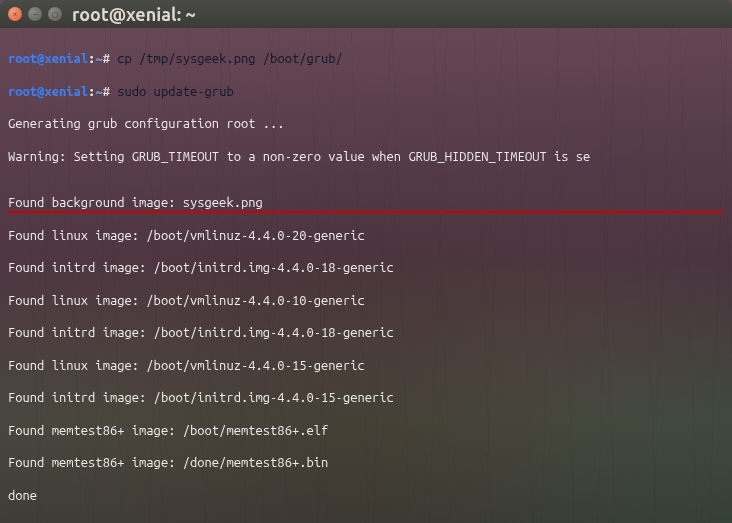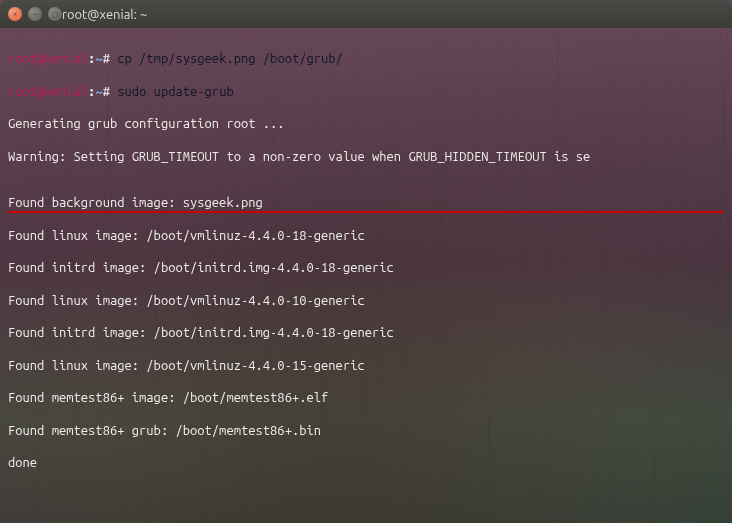--- a/index.html
+++ b/index.html
@@ -59,33 +59,34 @@
       justify-content: center;
       font-size: 9px;
       color: rgba(0,0,0,0.5);
     }
     .btn-close { background: radial-gradient(circle at 30% 30%, #f29d82, #e55f34); }
     .btn-min { background: radial-gradient(circle at 30% 30%, #8a8986, #5f5e5a); }
     .btn-max { background: radial-gradient(circle at 30% 30%, #8a8986, #5f5e5a); }
     .title {
       color: #dfdbd2;
       font-family: "Ubuntu", sans-serif;
-      font-size: 13px;
-      font-weight: normal;
+      font-size: 18px;
+      font-weight: bold;
+      margin-left: 10px;
     }
     .terminal {
       position: relative;
       z-index: 5;
       padding: 6px 8px;
       color: #eeeeec;
       line-height: 1.25;
       white-space: pre;
       font-family: "Ubuntu Mono", "DejaVu Sans Mono", monospace;
     }
-    .prompt-user { color: #be185d; font-weight: normal; }
+    .prompt-user { color: #3b82f6; font-weight: bold; }
     .prompt-sep { color: #eeeeec; font-weight: bold; }
     .prompt-path { color: #729fcf; font-weight: bold; }
     .prompt-hash { color: #eeeeec; }
     .cmd { color: #0f172a; text-align: center; }
     .underline {
       position: relative;
       margin-top: 14px;
     }
     .underline::after {
       content: "";
@@ -111,22 +112,23 @@
   </div>
   <div class="title">root@xenial: ~</div>
 </div>
 
 <div class="terminal">
 <span class="line"><span class="prompt-user">root@xenial</span><span class="prompt-sep">:</span><span class="prompt-path">~</span><span class="prompt-hash">#</span> <span class="cmd">cp /tmp/sysgeek.png /boot/grub/</span></span>
 <span class="line"><span class="prompt-user">root@xenial</span><span class="prompt-sep">:</span><span class="prompt-path">~</span><span class="prompt-hash">#</span> <span class="cmd">sudo update-grub</span></span>
 <span class="line">Generating grub configuration root ...</span>
 <span class="line">Warning: Setting GRUB_TIMEOUT to a non-zero value when GRUB_HIDDEN_TIMEOUT is se</span>
 <span class="line underline">Found background image: sysgeek.png</span>
-<span class="line">Found linux image: /boot/vmlinuz-4.4.0-18-generic</span>
+<span class="line">Found linux image: /boot/vmlinuz-4.4.0-20-generic</span>
 <span class="line">Found initrd image: /boot/initrd.img-4.4.0-18-generic</span>
 <span class="line">Found linux image: /boot/vmlinuz-4.4.0-10-generic</span>
 <span class="line">Found initrd image: /boot/initrd.img-4.4.0-18-generic</span>
 <span class="line">Found linux image: /boot/vmlinuz-4.4.0-15-generic</span>
+<span class="line">Found initrd image: /boot/initrd.img-4.4.0-15-generic</span>
 <span class="line">Found memtest86+ image: /boot/memtest86+.elf</span>
-<span class="line">Found memtest86+ grub: /boot/memtest86+.bin</span>
+<span class="line">Found memtest86+ image: /done/memtest86+.bin</span>
 <span class="line">done</span>
 
 </div>
 
 </body></html>

